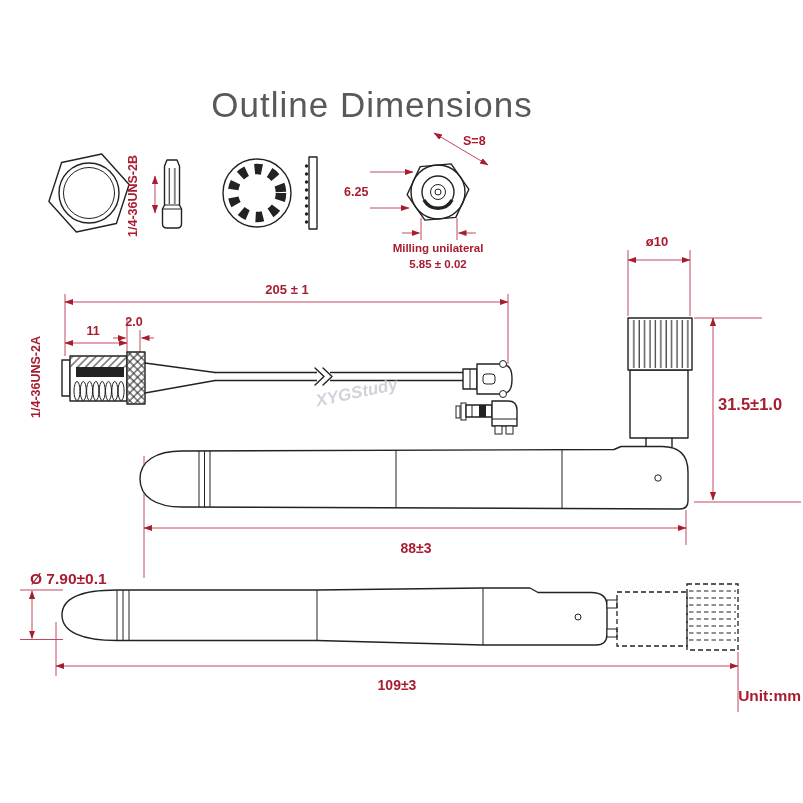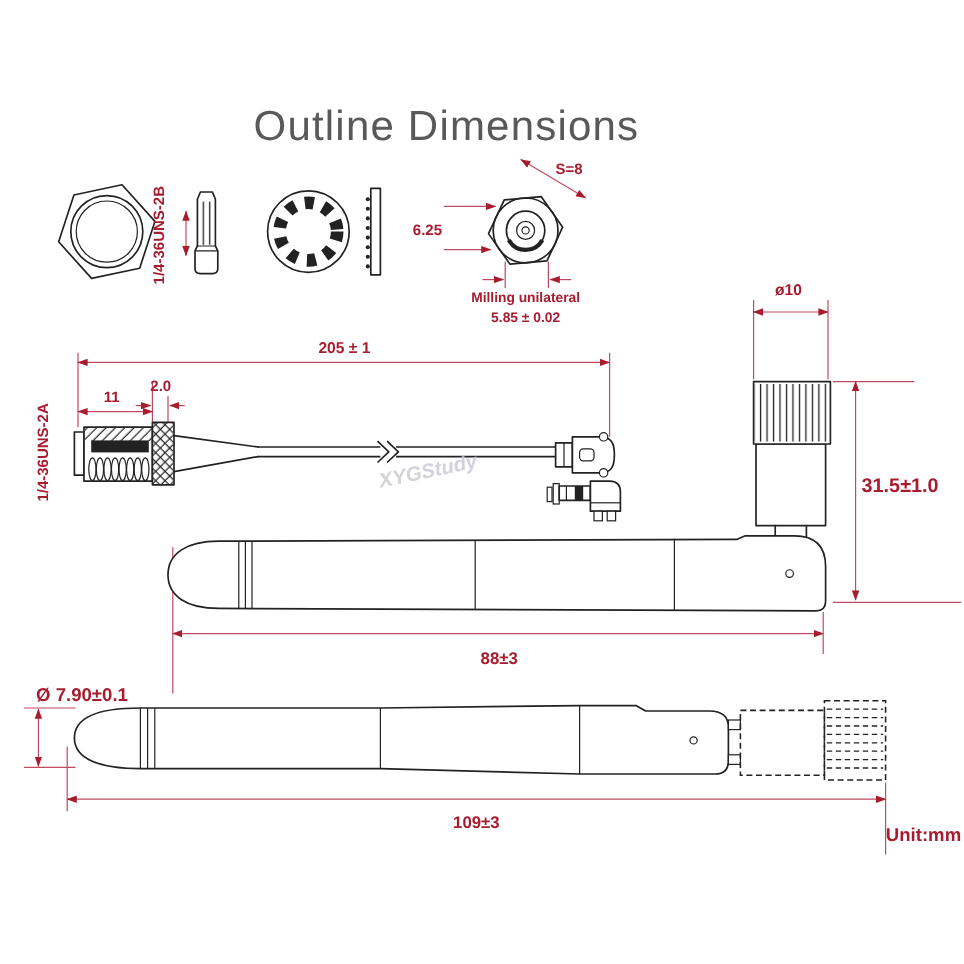--- a/index.html
+++ b/index.html
@@ -4,21 +4,21 @@
 <style>
   :root{
     --dimension-red:#a81c30;
     --line-red:#c04a60;
     --ink:#222222;
     --title-gray:#58595b;
     --watermark-gray:#c7c7d1;
     --paper:#ffffff;
   }
   html,body{margin:0;padding:0;background:var(--paper);}
-  .stage{position:relative;width:803px;height:803px;background:var(--paper);overflow:hidden;border-radius:26px;}
+  .stage{position:relative;width:803px;height:803px;background:var(--paper);overflow:hidden;}
   svg{display:block;}
   svg text{font-family:"Liberation Sans","DejaVu Sans",sans-serif;}
   .title-text{fill:var(--title-gray);font-size:35px;letter-spacing:1px;}
   .dim{stroke:var(--line-red);stroke-width:1;fill:none;}
   .dim-text{fill:var(--dimension-red);font-weight:bold;}
   .t11{font-size:11.5px;} .t12{font-size:12.5px;} .t13{font-size:13px;}
   .t14{font-size:14px;} .t15{font-size:15.5px;} .t16{font-size:16.5px;}
   .ink{stroke:var(--ink);stroke-width:1.4;fill:none;stroke-linejoin:round;stroke-linecap:round;}
   .ink-thin{stroke:var(--ink);stroke-width:1;fill:none;}
   .ink-dash{stroke:var(--ink);stroke-width:1.3;fill:none;stroke-dasharray:5 3;}

